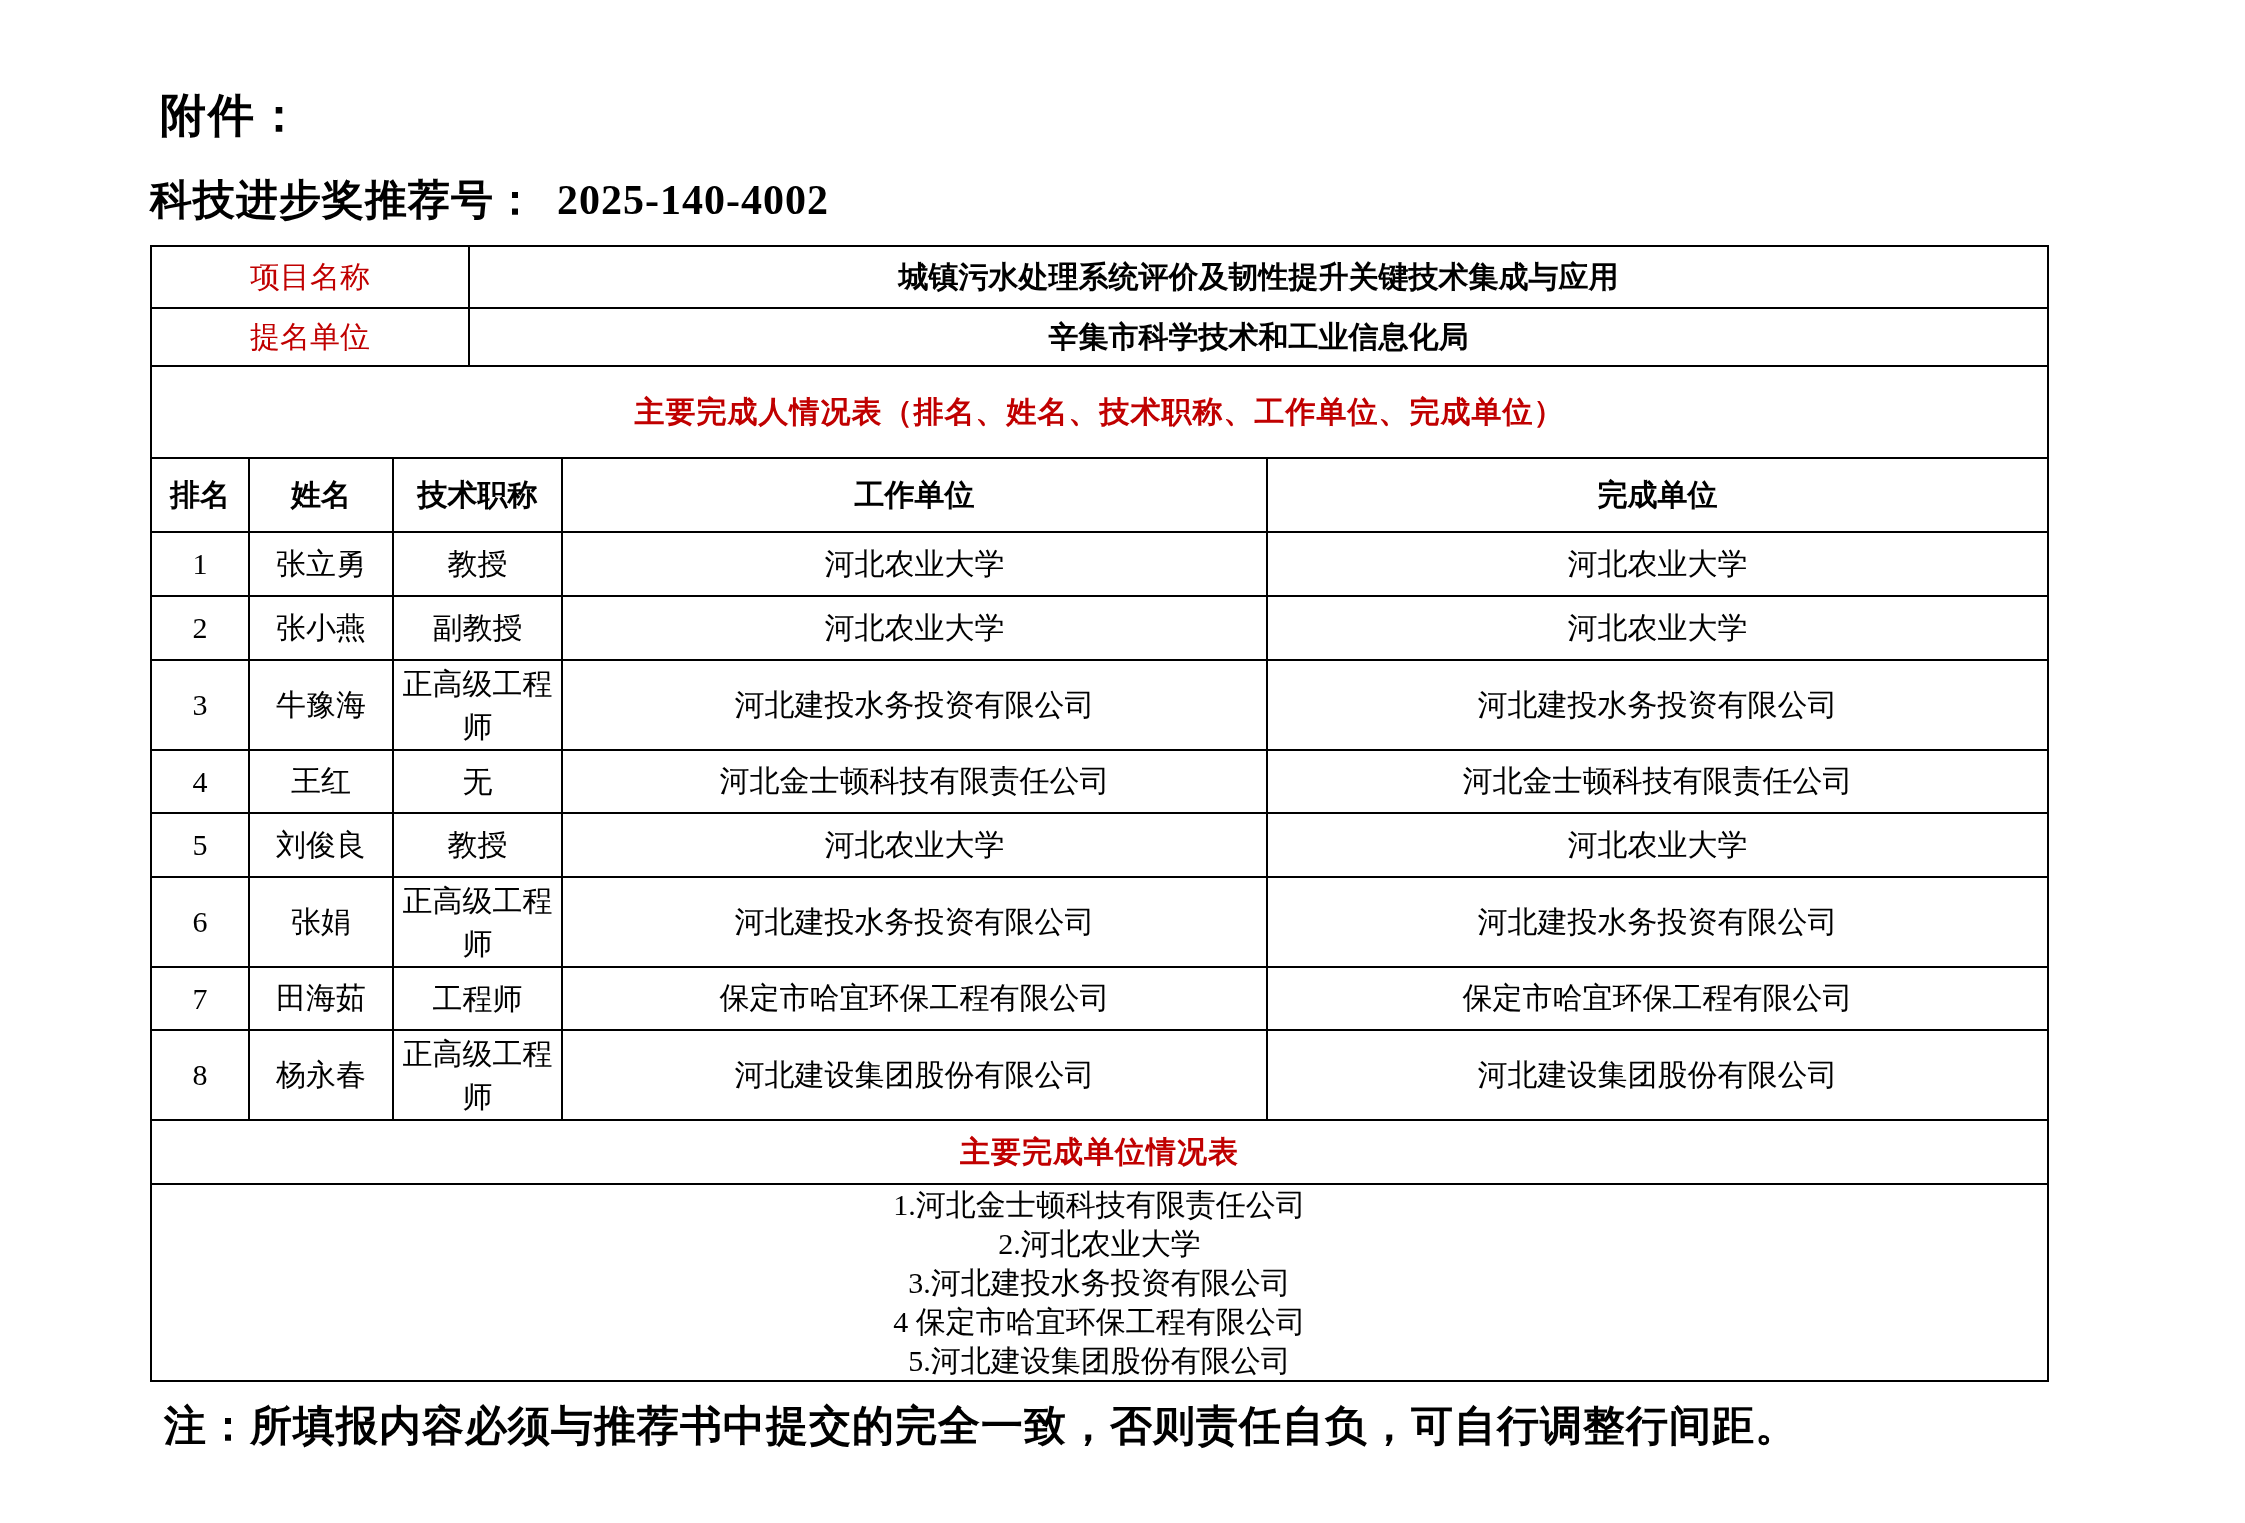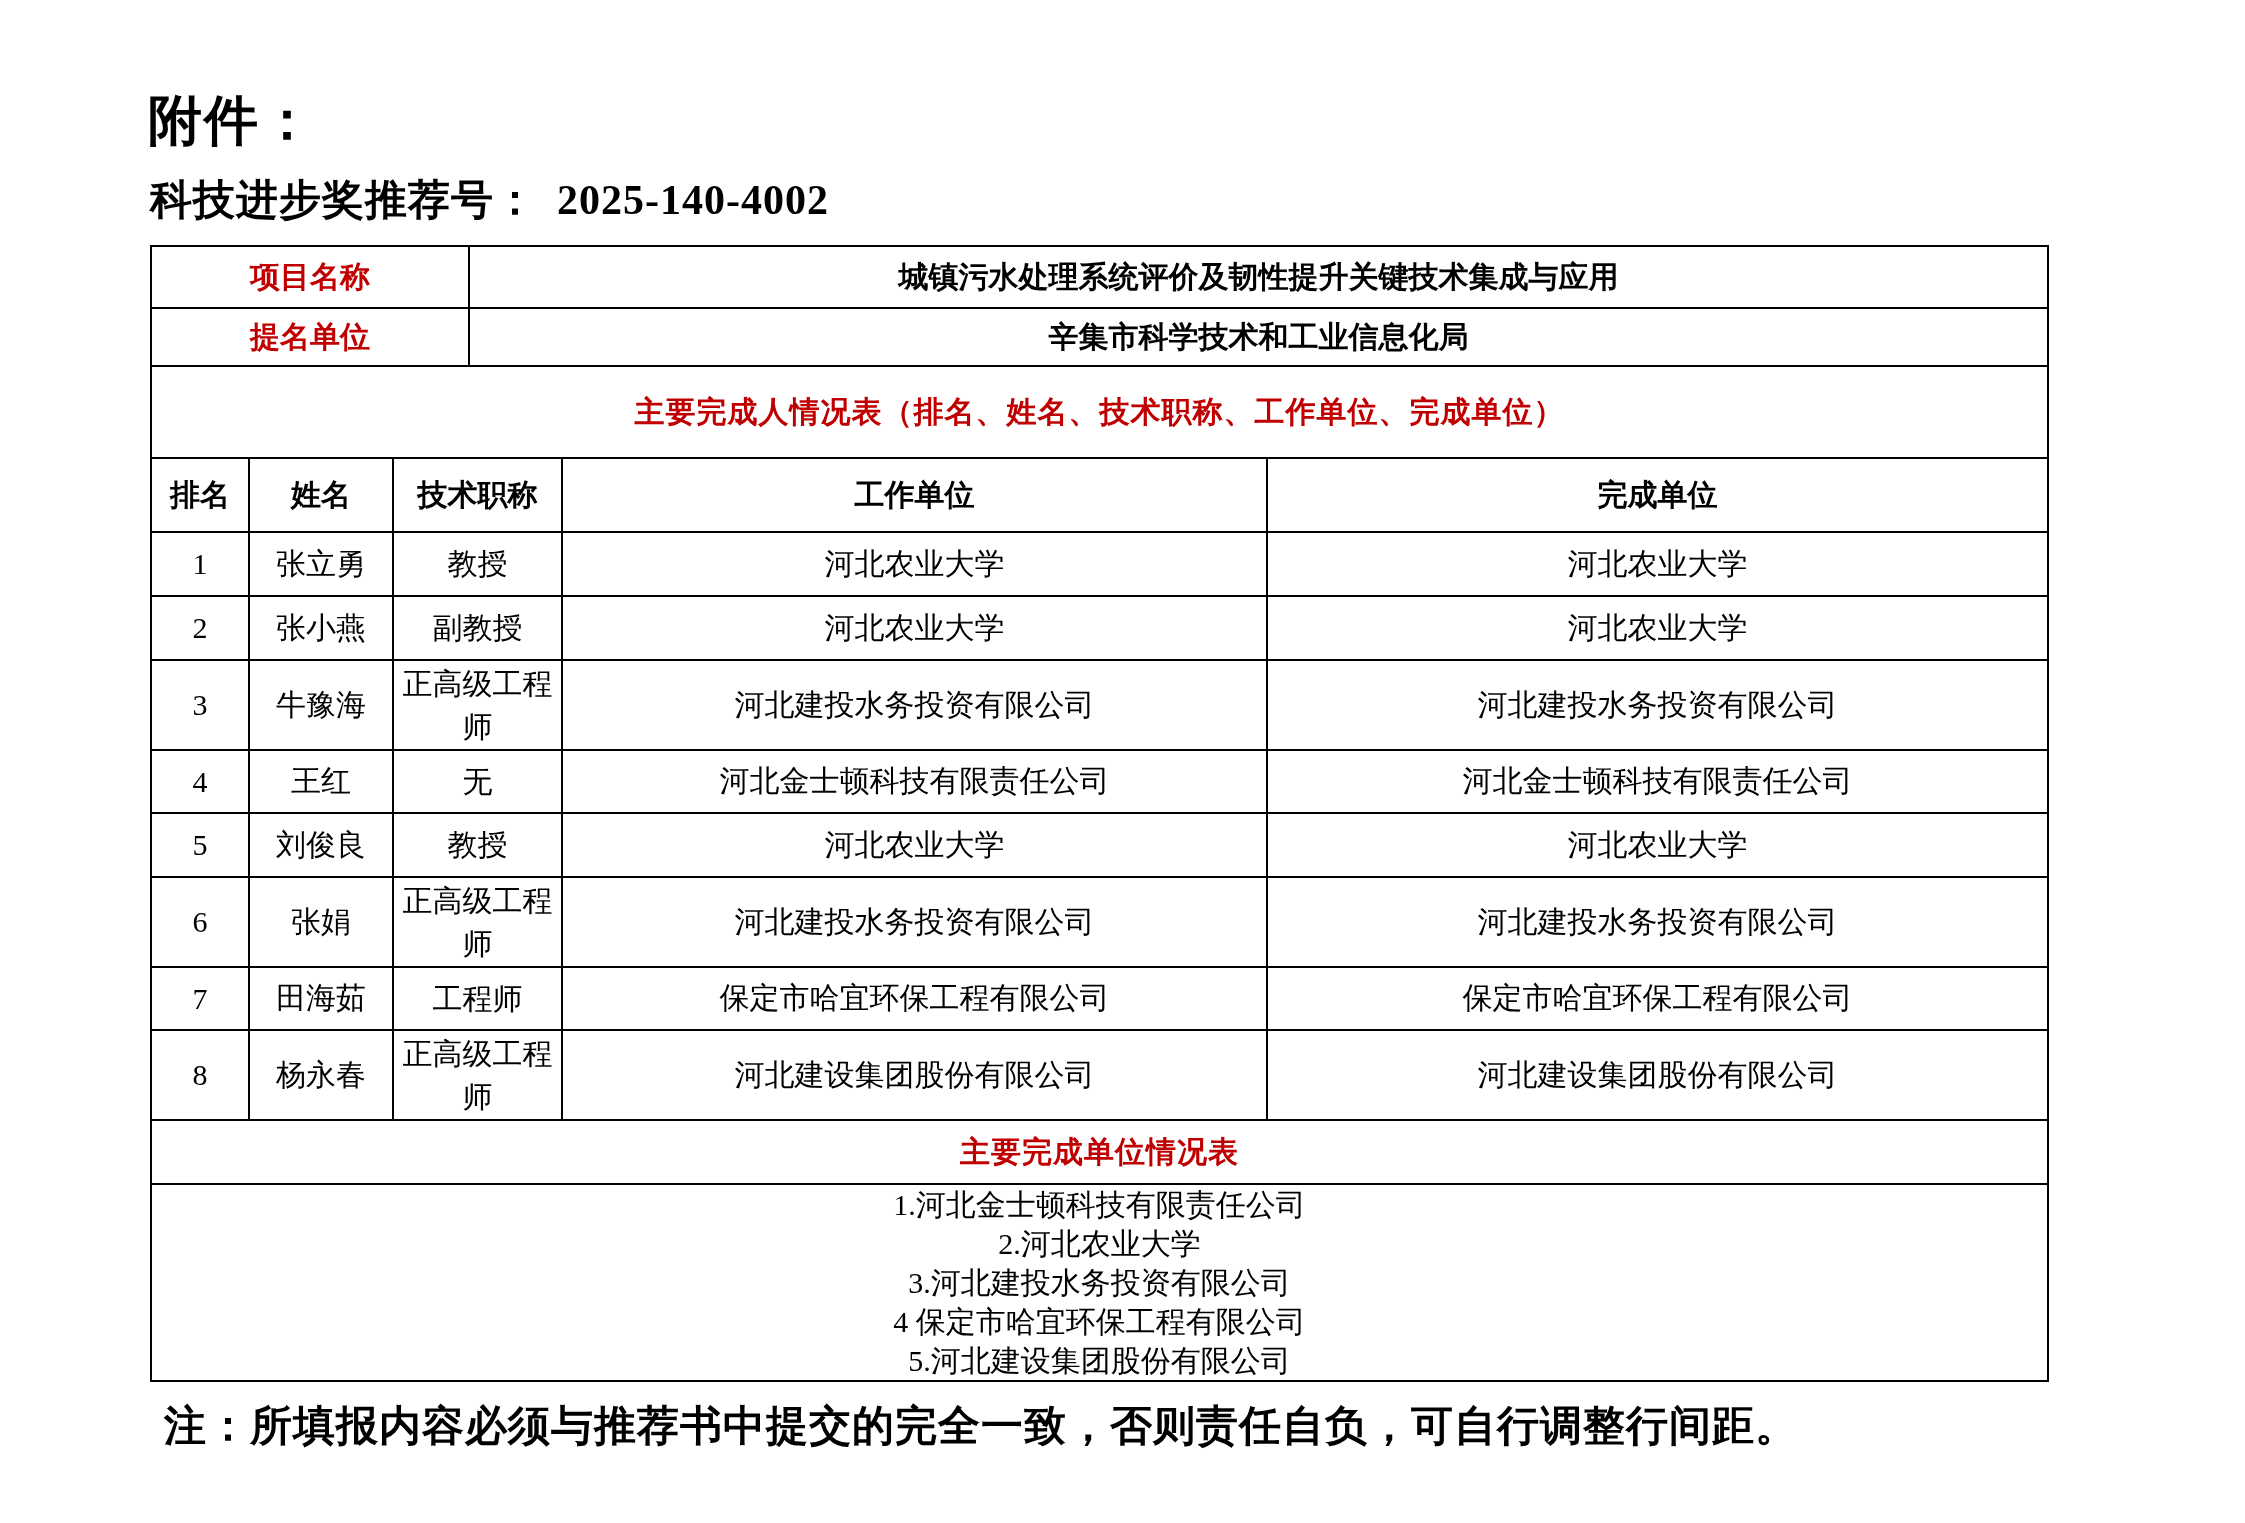--- a/index.html
+++ b/index.html
@@ -5,42 +5,42 @@
   html,body{margin:0;padding:0;background:#ffffff;}
   body{
     width:2245px;height:1523px;
     font-family:"Liberation Serif","DejaVu Serif",serif;
     color:#000;
     position:relative;
   }
   .page{width:2245px;height:1523px;overflow:hidden;}
 
   .attachment{
-    position:absolute;left:148px;top:85px;
-    font-size:54px;font-weight:bold;letter-spacing:2px;
+    position:absolute;left:160px;top:85px;
+    font-size:46px;font-weight:bold;letter-spacing:2px;
   }
   .rec-line{
     position:absolute;left:150px;top:172px;
     font-size:42px;font-weight:bold;letter-spacing:1px;
   }
   .rec-line .rec-number{font-weight:bold;margin-left:20px;}
 
   table.main{
     position:absolute;left:150px;top:245px;
     border-collapse:collapse;table-layout:fixed;
     width:1897px;
   }
   table.main td{
     border:2px solid #000;
     text-align:center;vertical-align:middle;
     font-size:30px;
     padding:0;
     overflow:hidden;
   }
-  td.red-label{color:var(--red);font-weight:bold;font-size:31px;}
+  td.red-label{color:var(--red);font-weight:normal;font-size:31px;}
   td.info-value{font-weight:bold;font-size:31px;border-radius:18px;}
   td.section-title{color:var(--red);font-weight:bold;font-size:31px;letter-spacing:1px;}
   td.col-head{font-weight:bold;font-size:31px;}
   td.title-cell{padding:0 22px;line-height:1.45;border-radius:27px;}
   td.units-list-cell{
     text-align:left;vertical-align:middle;
     padding:6px 10px;font-size:29px;line-height:39px;
   }
   tr.h62{height:62px;} tr.h58{height:58px;} tr.h92{height:92px;padding-left:24px;}
   tr.h74{height:74px;} tr.h64{height:64px;} tr.h90{height:90px;}

